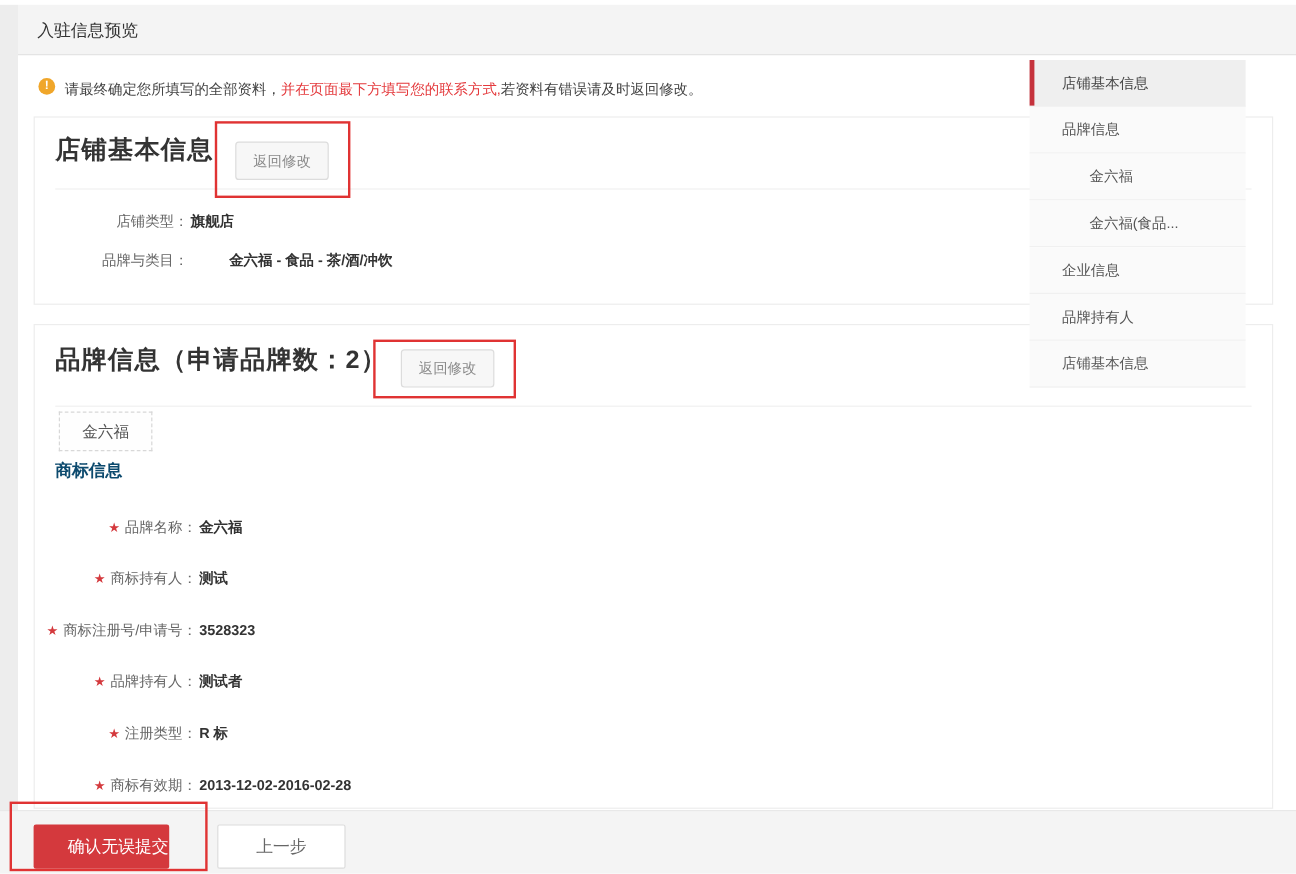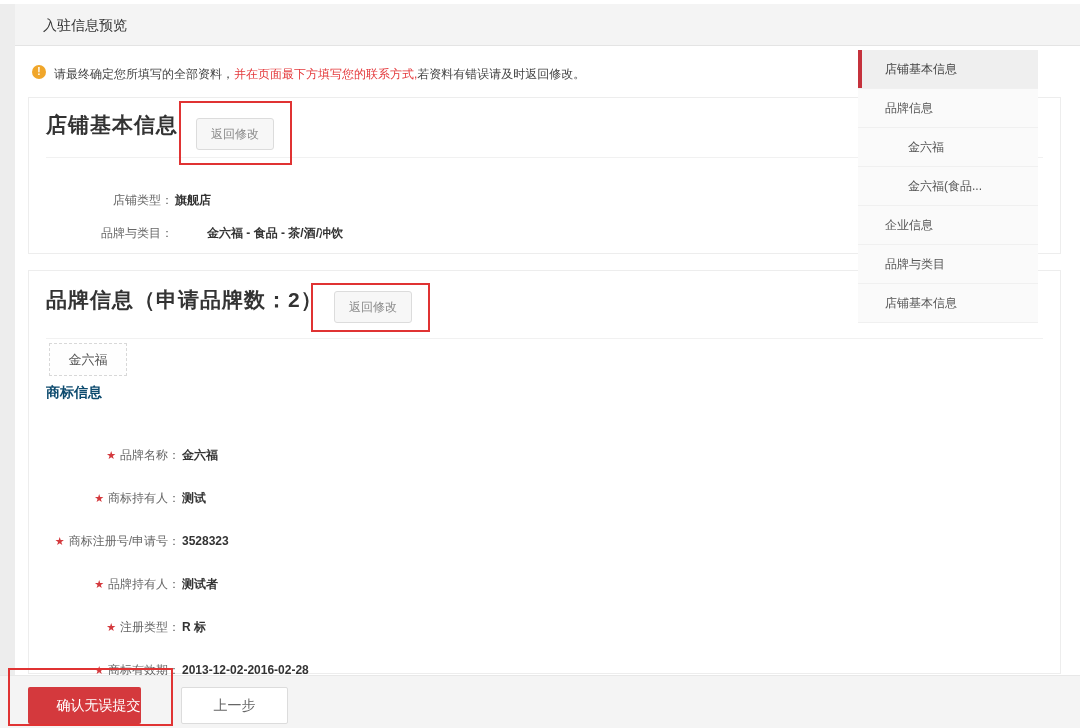--- a/index.html
+++ b/index.html
@@ -8,21 +8,21 @@
     position:relative; overflow:hidden; background:#fff;
     font-family:"Liberation Sans","DejaVu Sans",sans-serif; color:#333;
   }
   
   .left-strip { position:absolute; left:0; top:4px; width:15px; height:671px; background:#ededed; }
   
   .title-bar {
     position:absolute; left:15px; top:4px; right:0; height:42px;
     background:#f4f4f4; border-bottom:1px solid #e4e4e4;
   }
-  .title-bar .txt { position:absolute; left:28px; top:0; line-height:42px; font-size:14px; color:#333; }
+  .title-bar .txt { position:absolute; left:16px; top:0; line-height:42px; font-size:14px; color:#333; }
   
   .notice { position:absolute; left:15px; top:47px; right:0; height:50px; background:#fff; }
   .notice-icon {
     position:absolute; left:17px; top:18px; width:14px; height:14px; border-radius:50%;
     background:#f0a62a; color:#fff; font-size:10px; font-weight:bold; text-align:center; line-height:14px;
   }
   .notice .txt { position:absolute; left:39px; top:19px; font-size:12px; color:#444; }
   .notice .red { color:#e4393c; }
   
   .card { position:absolute; left:28px; width:1033px; background:#fff; border:1px solid #ededed; }
@@ -33,21 +33,21 @@
   .card2 .sec-title { top:15px; }
   .sec-divider { position:absolute; left:17px; right:17px; border-top:1px solid #f1f1f1; }
   .card1 .sec-divider { top:59px; }
   .card2 .sec-divider { top:67px; }
   .edit-btn {
     position:absolute; height:32px; background:#f7f7f7; border:1px solid #dcdcdc; border-radius:3px;
     font-size:12px; color:#8a8a8a; text-align:left; line-height:30px; padding:0 14px; cursor:pointer;
     font-family:inherit;
   }
   
-  .frow { position:absolute; left:16px; display:flex; align-items:flex-start; font-size:12px; line-height:16px;margin-top:16px; }
+  .frow { position:absolute; left:0; display:flex; align-items:flex-start; font-size:12px; line-height:16px; }
   .frow .lbl { width:135px; text-align:right; color:#666; }
   .card1 .frow .lbl { width:128px; }
   .frow .val { margin-left:2px; color:#333; font-weight:700; }
   .star { color:#d4393d; margin-right:4px; font-size:11px; }
   
   .chip {
     position:absolute; left:20px; top:72px; width:78px; height:33px;
     border:1px dashed #d8d8d8; background:#fefefe; text-align:center; line-height:31px;
     font-size:13px; color:#555; cursor:pointer;
   }
@@ -137,21 +137,21 @@
   </div>
 </div>
 <button class="edit-btn" style="left:334px; top:291px;">返回修改</button>
 
 <div class="sidebar">
   <div class="side-item active"><span class="bar"></span><span>店铺基本信息</span></div>
   <div class="side-item"><span>品牌信息</span></div>
   <div class="side-item indent"><span>金六福</span></div>
   <div class="side-item indent"><span>金六福(食品...</span></div>
   <div class="side-item"><span>企业信息</span></div>
-  <div class="side-item"><span>品牌与类目</span></div>
+  <div class="side-item"><span>品牌持有人</span></div>
   <div class="side-item"><span>店铺基本信息</span></div>
 </div>
 
 <div class="footer"></div>
 <button class="submit-btn">确认无误提交</button>
 <button class="back-btn">上一步</button>
 
 <div class="anno anno1"></div>
 <div class="anno anno2"></div>
 <div class="anno anno3"></div>

